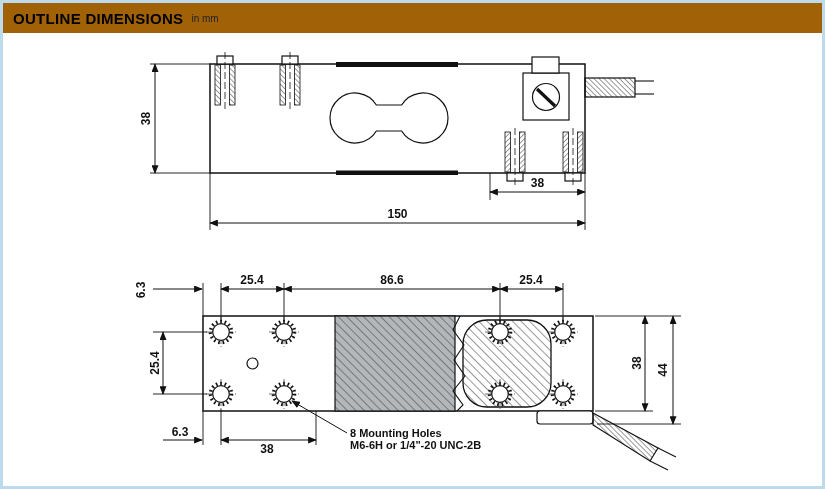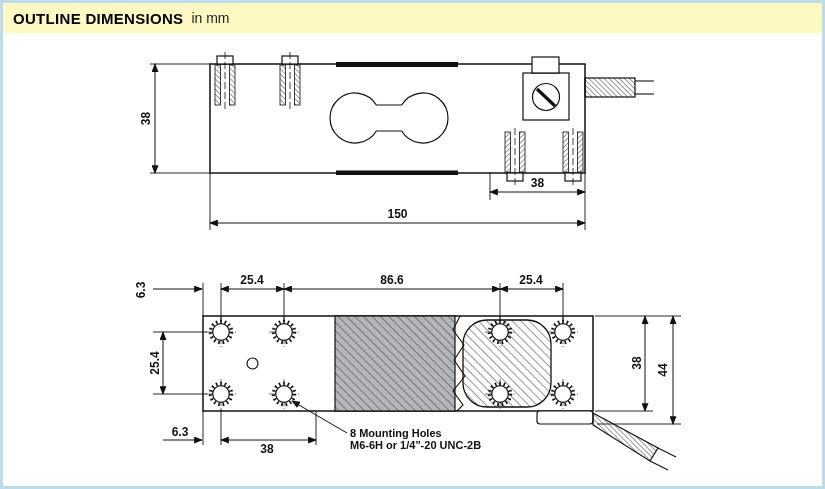--- a/index.html
+++ b/index.html
@@ -4,39 +4,39 @@
 <title>Outline Dimensions</title>
 <style>
   html,body{margin:0;padding:0;background:#e9eef2;}
   .page{
     position:relative;width:825px;height:489px;box-sizing:border-box;
     background:#ffffff;border:3px solid #bcdcee;overflow:hidden;
     font-family:"Liberation Sans",sans-serif;
   }
   .header{height:30px;display:flex;align-items:center;gap:8px;padding-left:10px;background:#c9e6f4;}
   .header .title{font-weight:bold;font-size:15px;letter-spacing:.3px;color:#000;}
-  .header .subtitle{font-size:14px;color:#222;}
+  .header .subtitle{font-size:10px;color:#222;}
   svg{display:block;}
   .outline{fill:#fff;stroke:#111;stroke-width:1.5;}
   .fillw{fill:#fff;stroke:#111;stroke-width:1.2;}
   .ln{stroke:#111;stroke-width:1.1;fill:none;}
   .solid{fill:#111;stroke:none;}
   .ext{stroke:#111;stroke-width:.9;fill:none;}
   .dim{stroke:#111;stroke-width:1;fill:none;marker-start:url(#arr);marker-end:url(#arr);}
   .dim1{stroke:#111;stroke-width:1;fill:none;marker-end:url(#arr);}
   .dash{stroke:#111;stroke-width:.8;stroke-dasharray:7 3;fill:none;}
   .cl{stroke:#111;stroke-width:.6;stroke-dasharray:10 2 3 2;}
   .dimtext{font:bold 12px "Liberation Sans",sans-serif;fill:#111;}
   .note{font:bold 11px "Liberation Sans",sans-serif;fill:#111;}
 </style>
 </head>
 <body>
 
 <div class="page" style="border-color: rgb(188, 220, 238);">
-  <div class="header" style="background-color: #fef9c3;">
+  <div class="header" style="background-color: #a16207;">
     <span class="title">OUTLINE DIMENSIONS</span>
     <span class="subtitle">in mm</span>
   </div>
 
   <svg width="819" height="452" viewBox="0 0 819 452">
     <defs>
       <marker id="arr" viewBox="0 0 10 8" refX="9" refY="4" markerWidth="9" markerHeight="7" orient="auto-start-reverse">
         <path d="M0,0 L10,4 L0,8 z" fill="#111"></path>
       </marker>
       <pattern id="hatchd" patternUnits="userSpaceOnUse" width="6" height="6" patternTransform="rotate(-45)">

